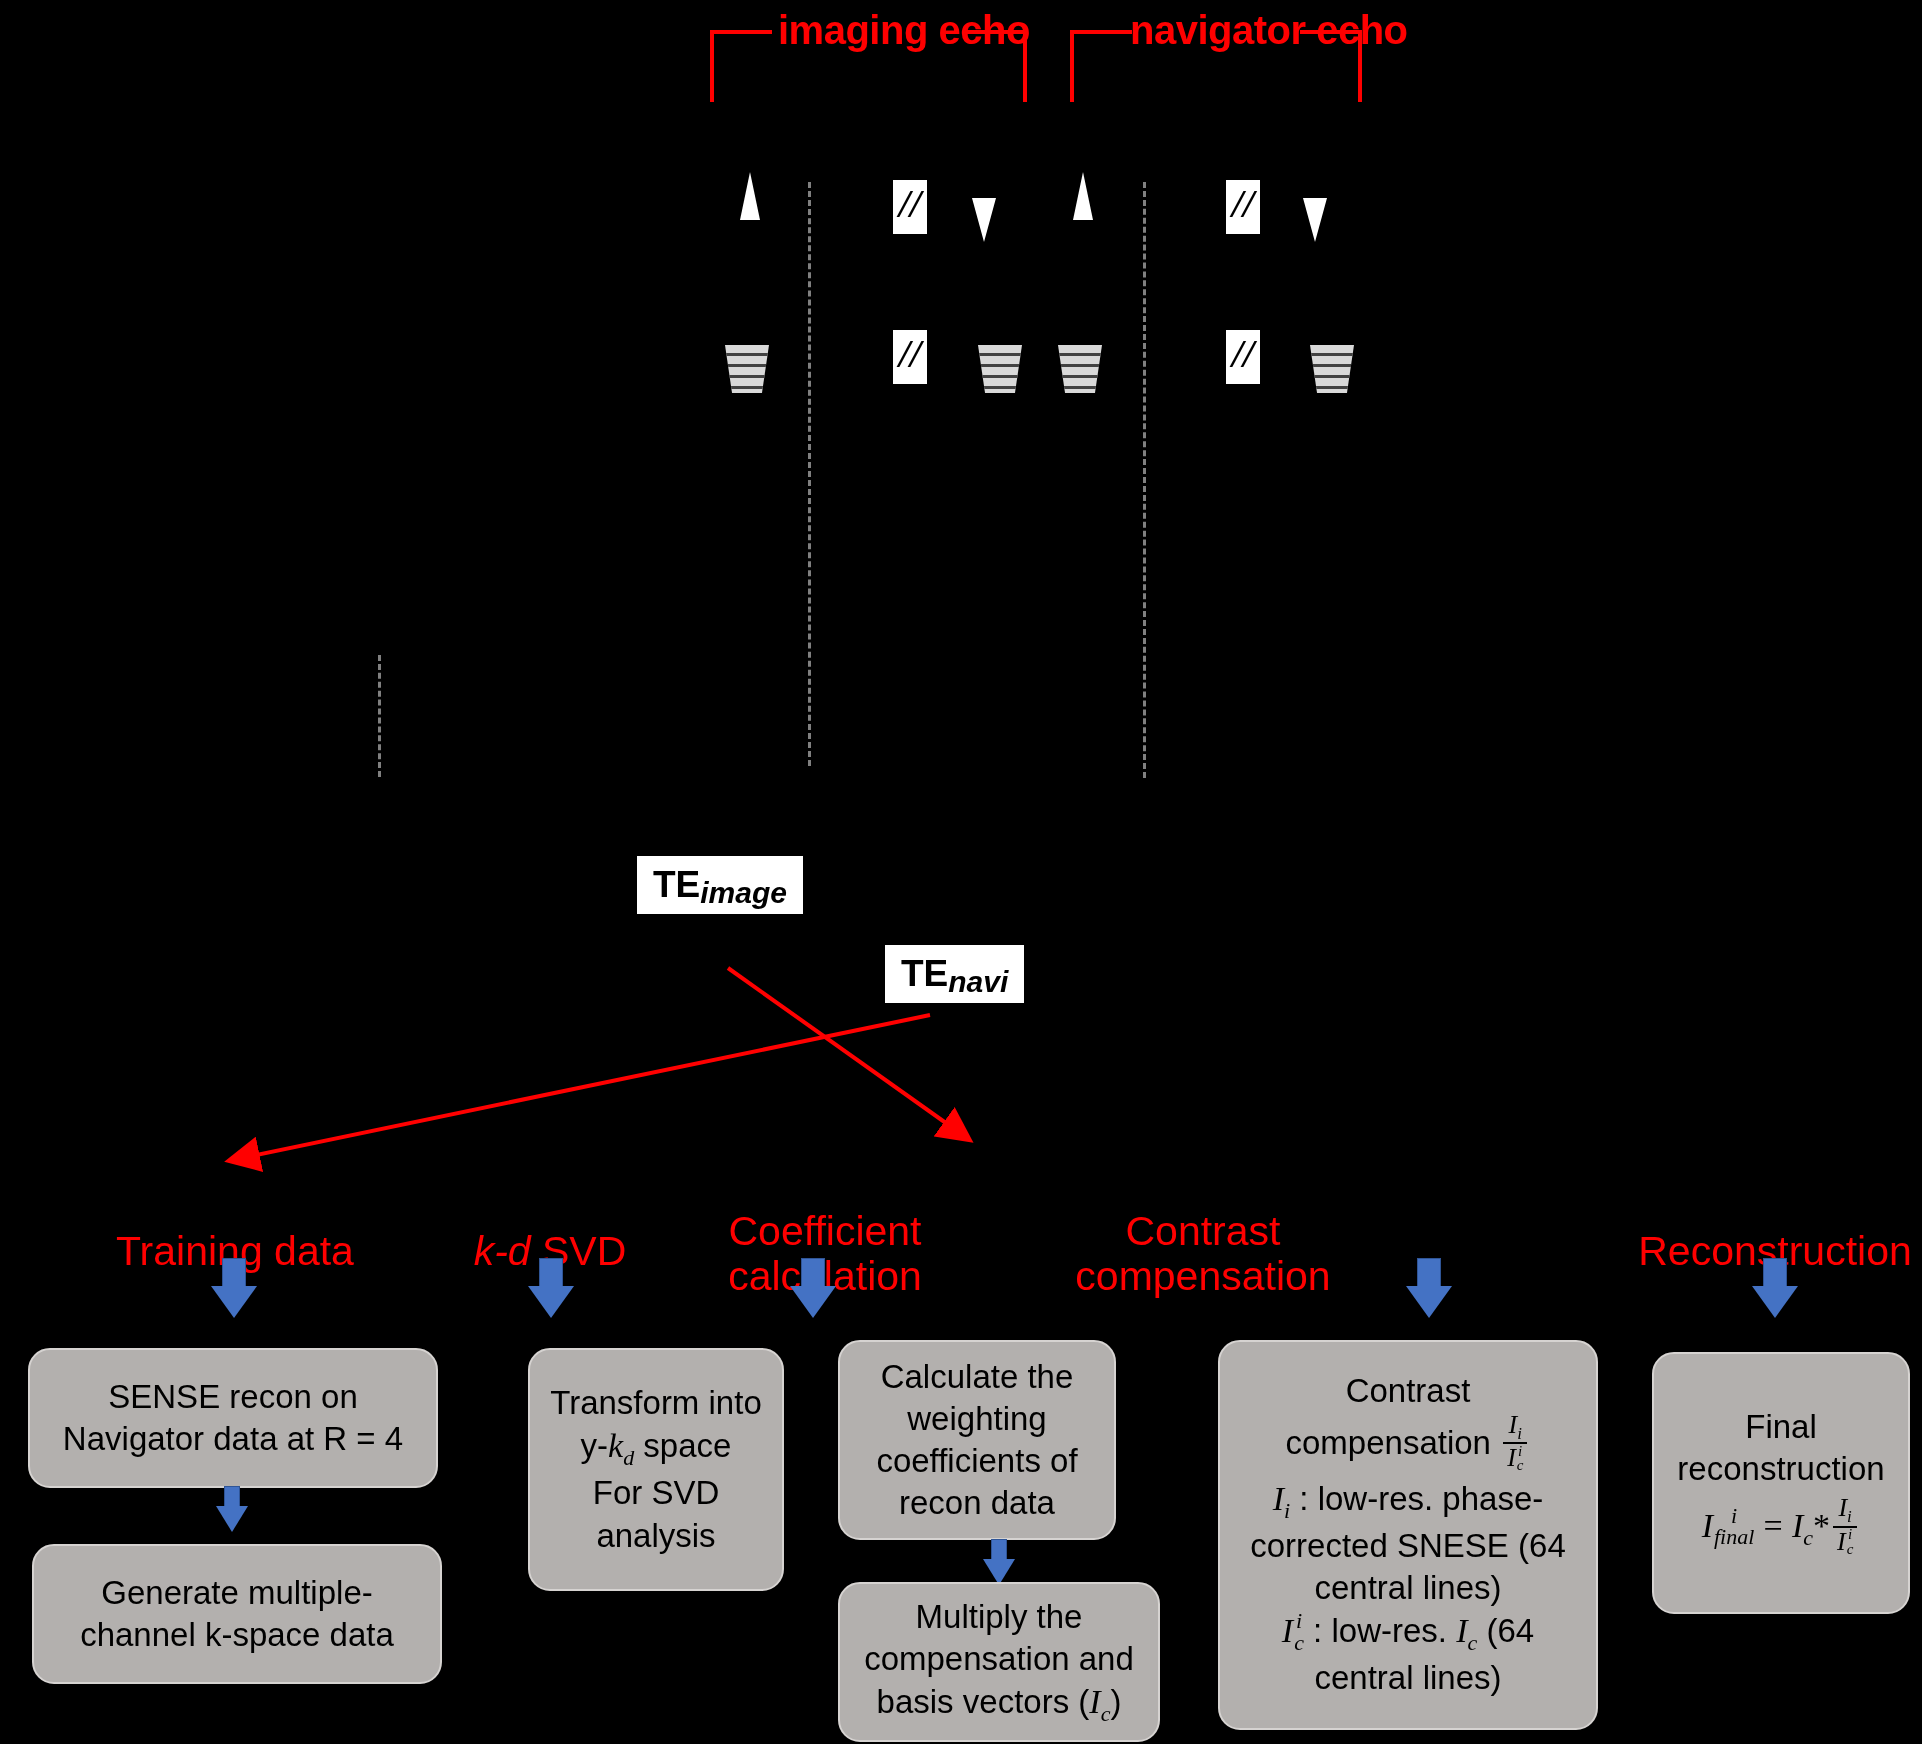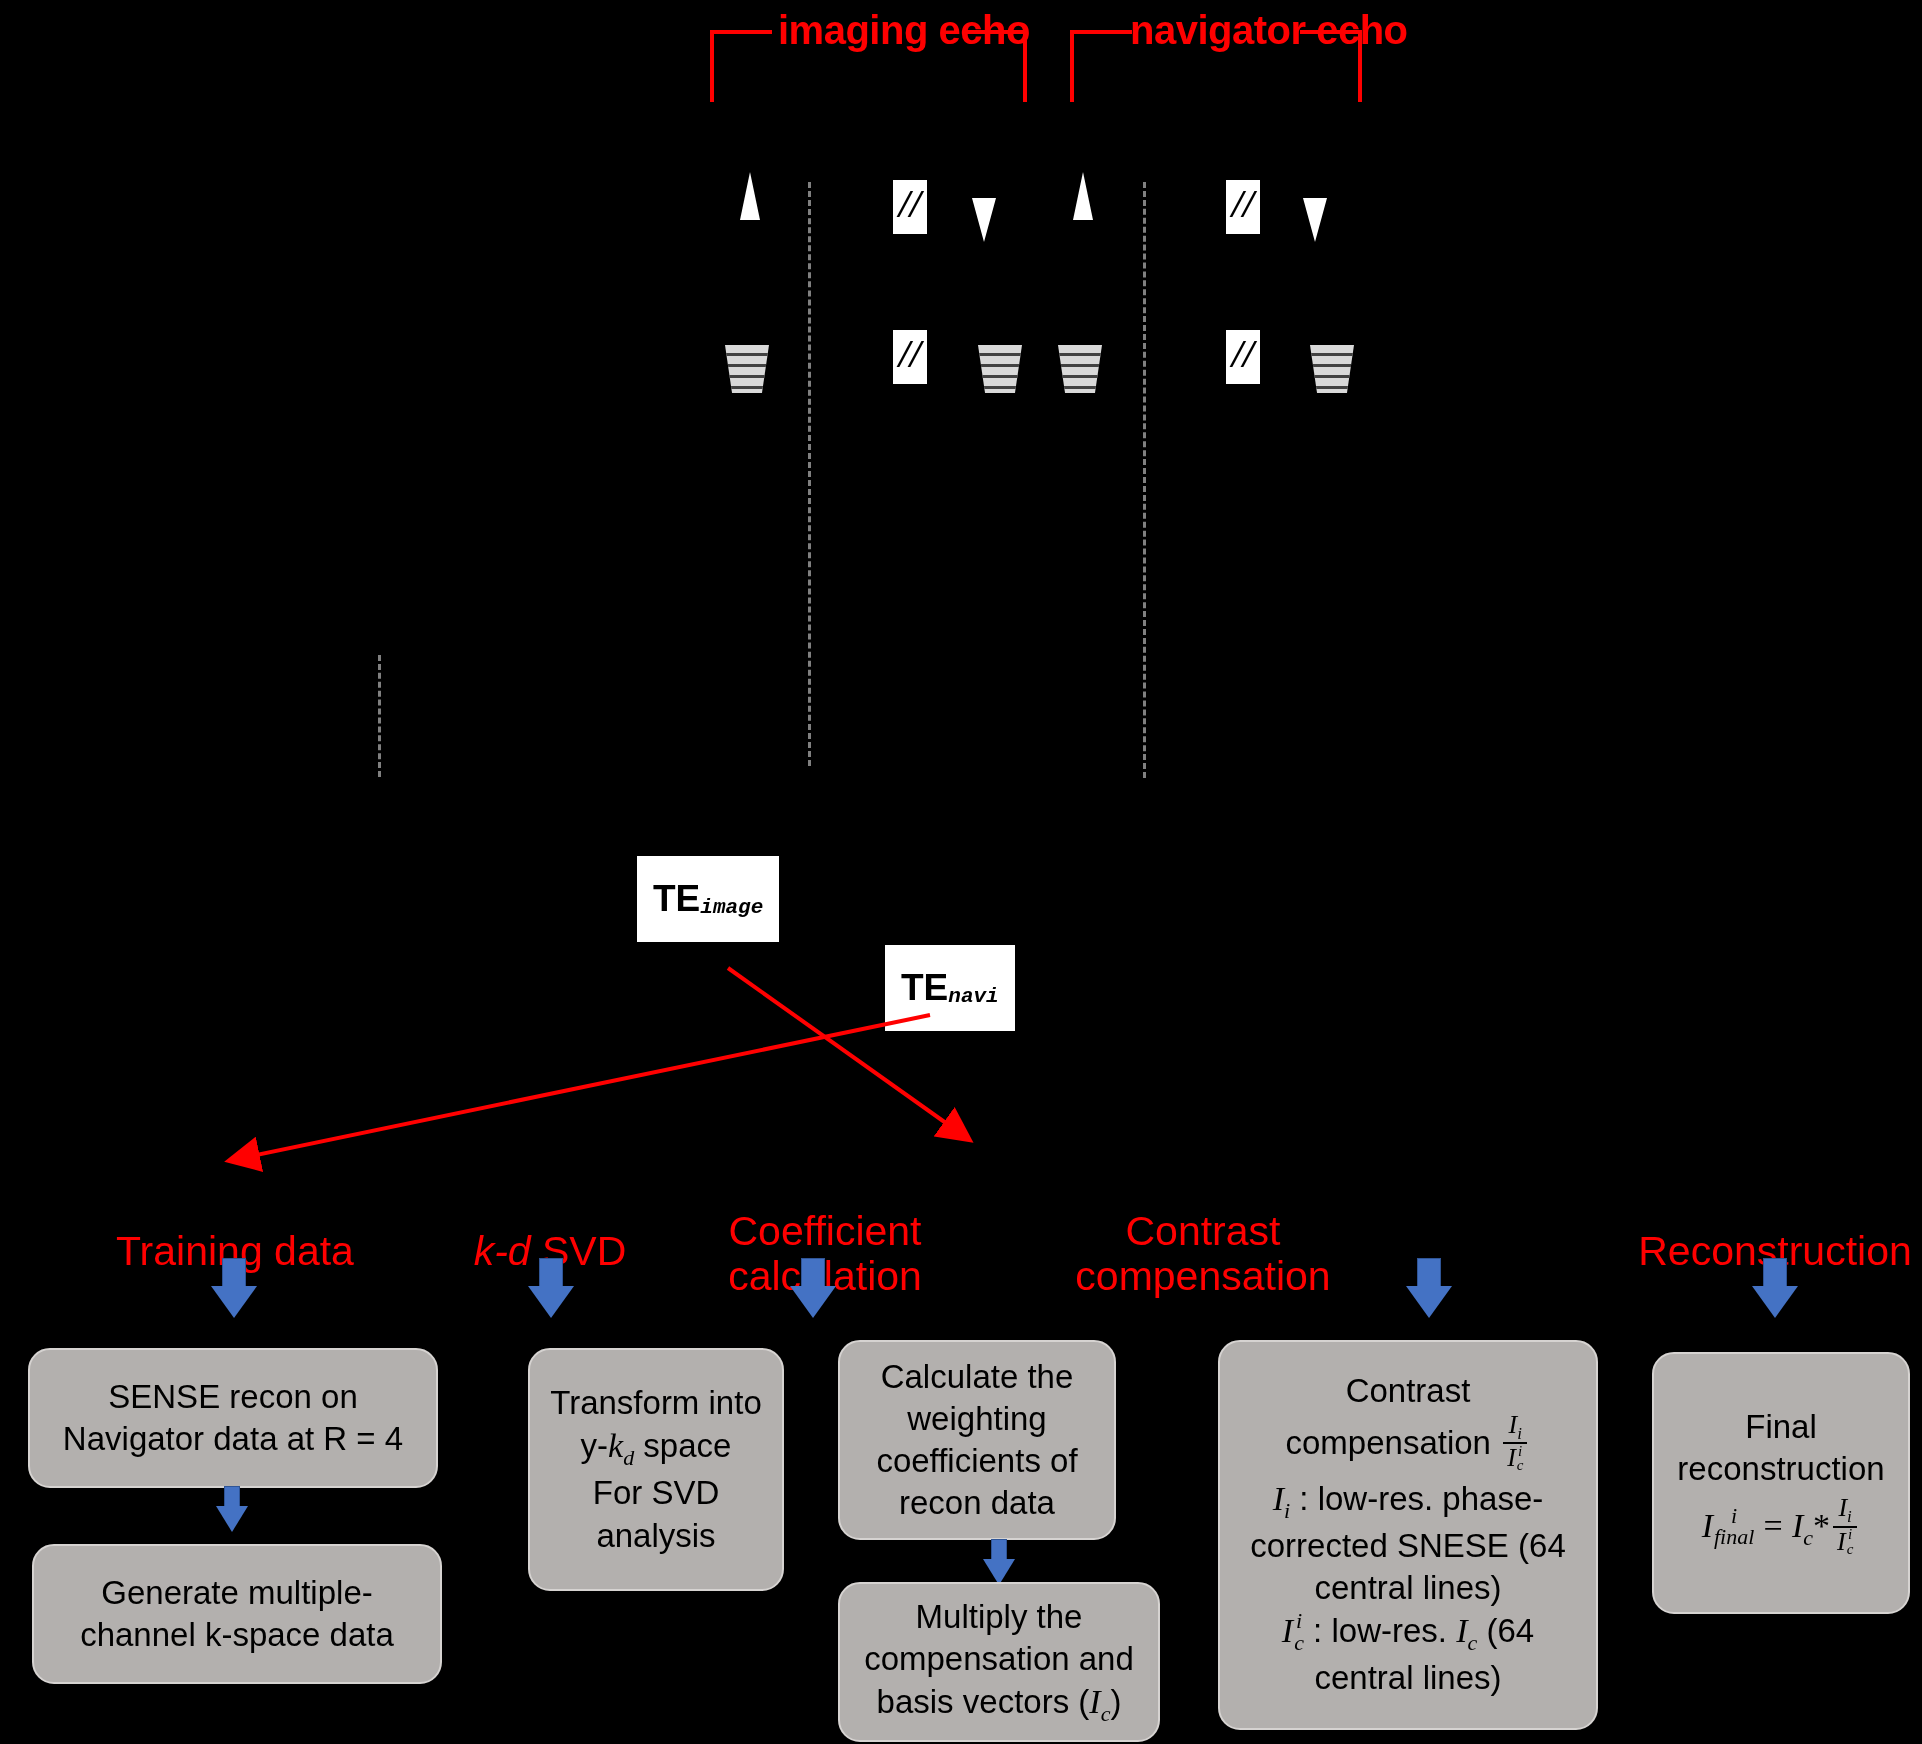--- a/index.html
+++ b/index.html
@@ -88,25 +88,25 @@
   
   .te-box {
     position: absolute;
     background: #ffffff;
     color: #000000;
     font-weight: bold;
     font-size: 37px;
     display: flex;
     align-items: center;
     justify-content: flex-end;
-    padding: 22px 16px;
+    padding: 8px 16px;
     white-space: nowrap;
     font-family: "Liberation Sans", sans-serif;
   }
-  .te-box i { font-style: italic; font-size: 21px; position: relative; top: 8px; font-weight: bold; font-family: Liberation Mono, monospace; }
+  .te-box i { font-style: italic; font-size: 30px; position: relative; top: 8px; font-weight: bold; }
 
   
   #arrows-svg { position: absolute; left: 0; top: 0; pointer-events: none; }
 
   
   .stage-head {
     position: absolute;
     color: #ff0000;
     font-size: 41px;
     font-weight: normal;

